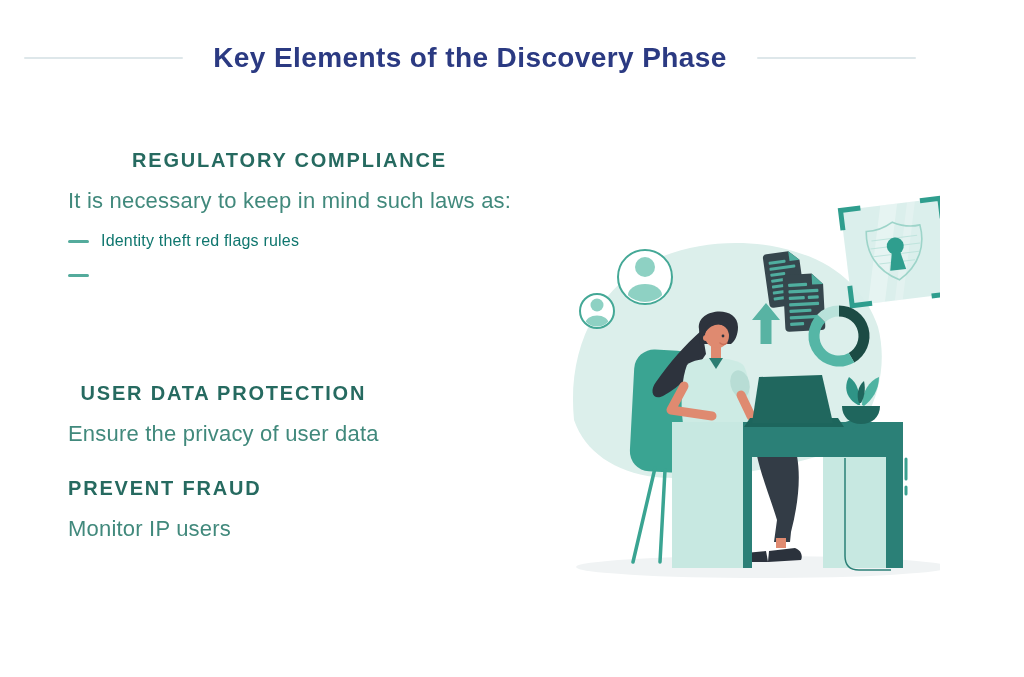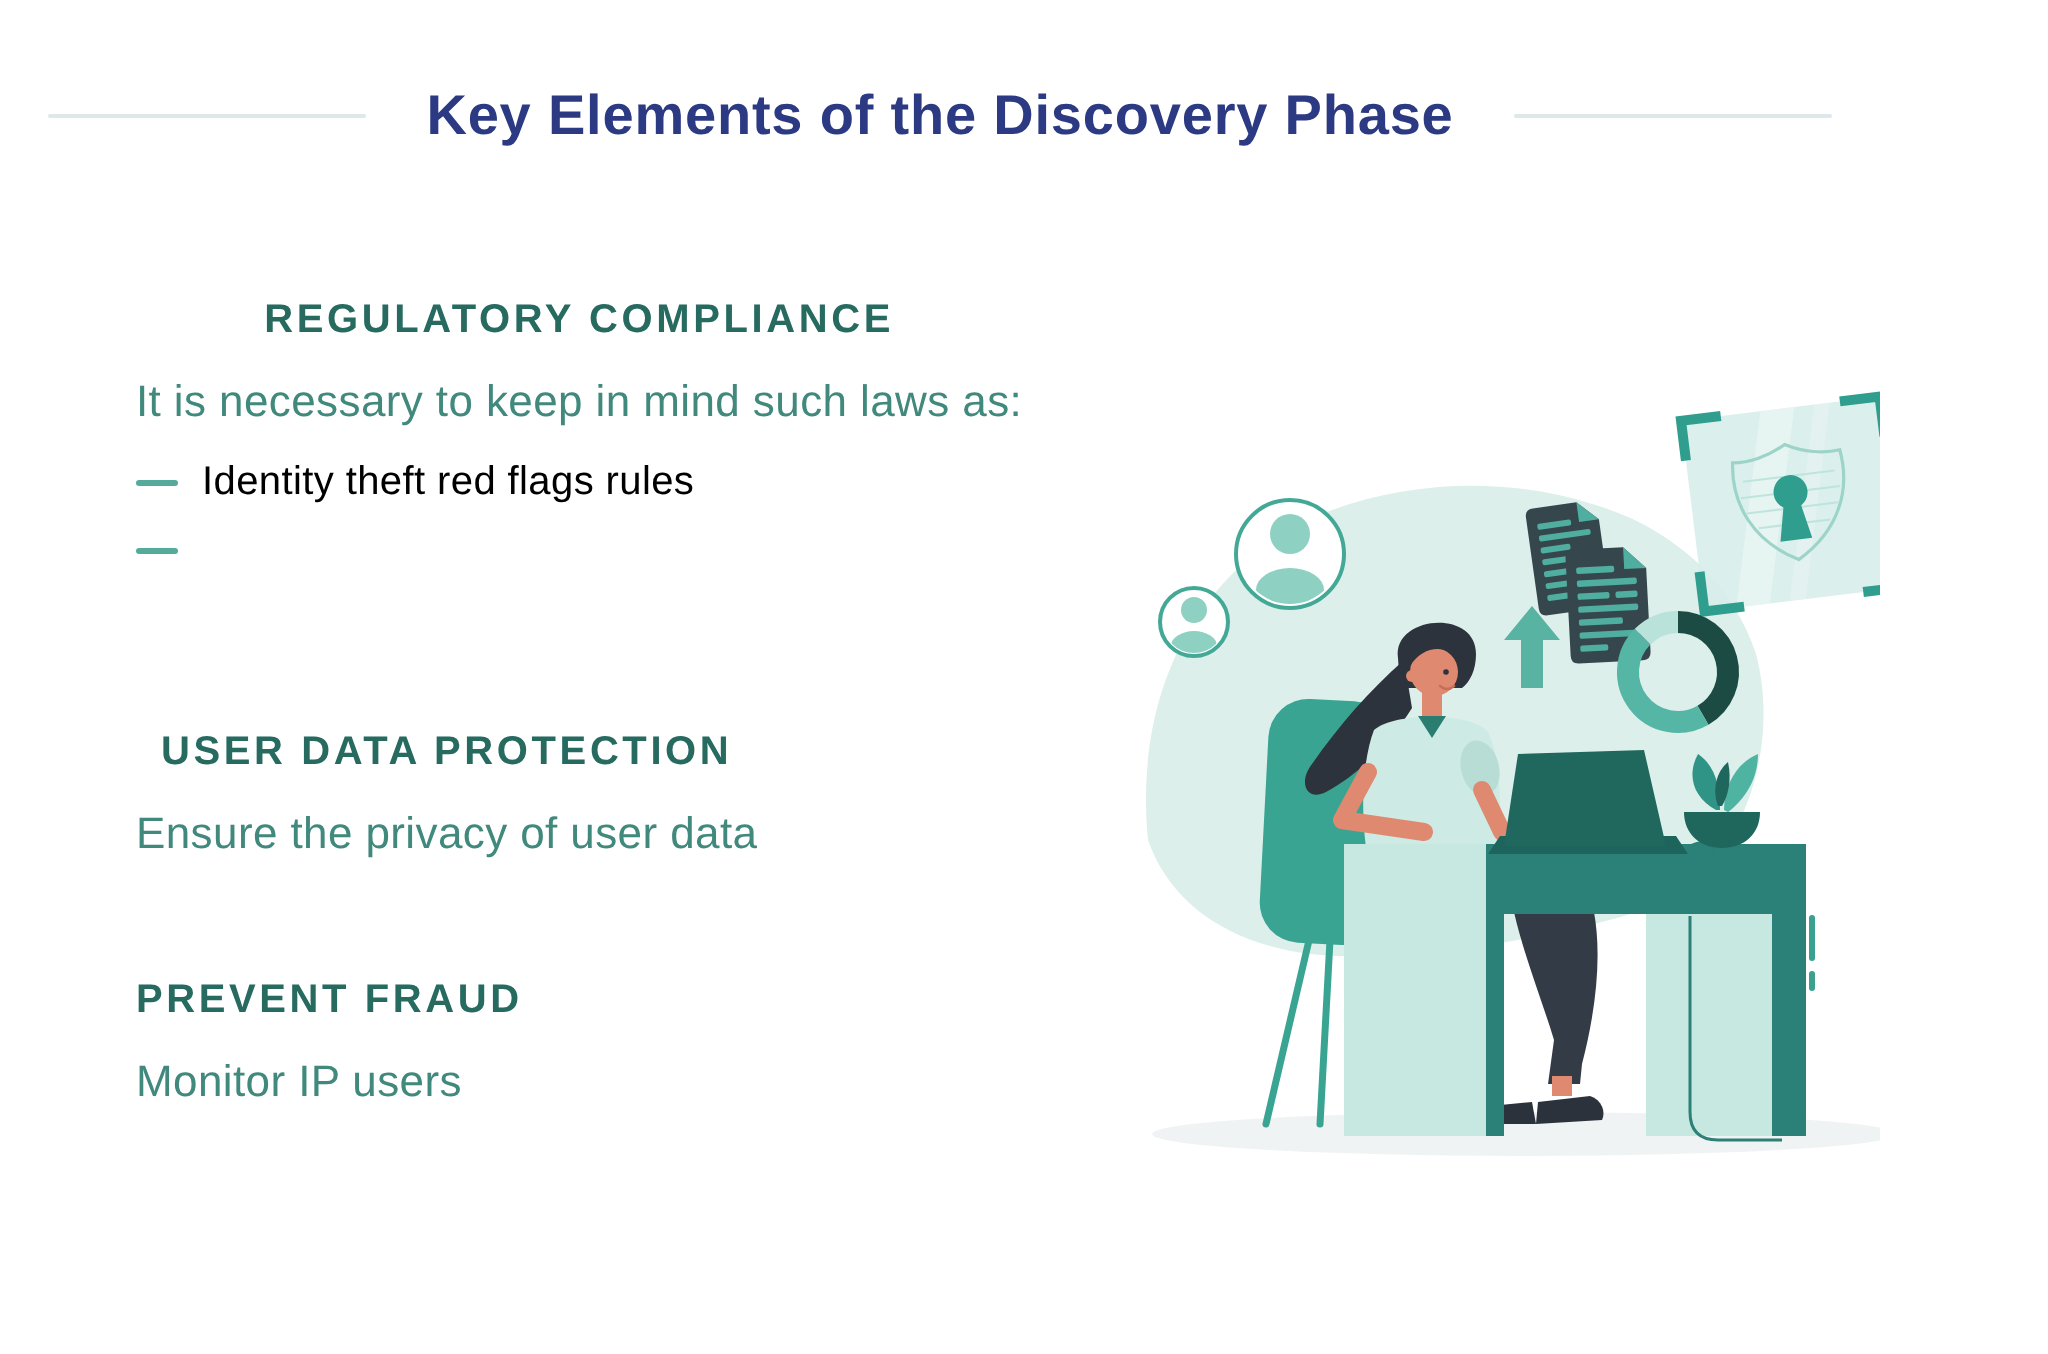--- a/index.html
+++ b/index.html
@@ -70,28 +70,28 @@
     height: 34.5px;
   }
   .dash {
     width: 21px;
     height: 3px;
     border-radius: 2px;
     background: #54ab9c;
     flex: 0 0 auto;
   }
   .law-text {
-    font-size: 20px;
+    font-size: 16px;
     letter-spacing: 0.2px;
-    color: #000000;
+    color: #0f766e;
     white-space: nowrap;
   }
   #sec-regulatory { top: 149px; }
-  #sec-userdata  { top: 365px; }
-  #sec-fraud     { top: 477px; margin-top: 12px; }
+  #sec-userdata  { top: 382px; }
+  #sec-fraud     { top: 477px; }
   
   .illustration {
     position: absolute;
     left: 0;
     top: 0;
     width: 1024px;
     height: 677px;
     pointer-events: none;
   }
 </style>

